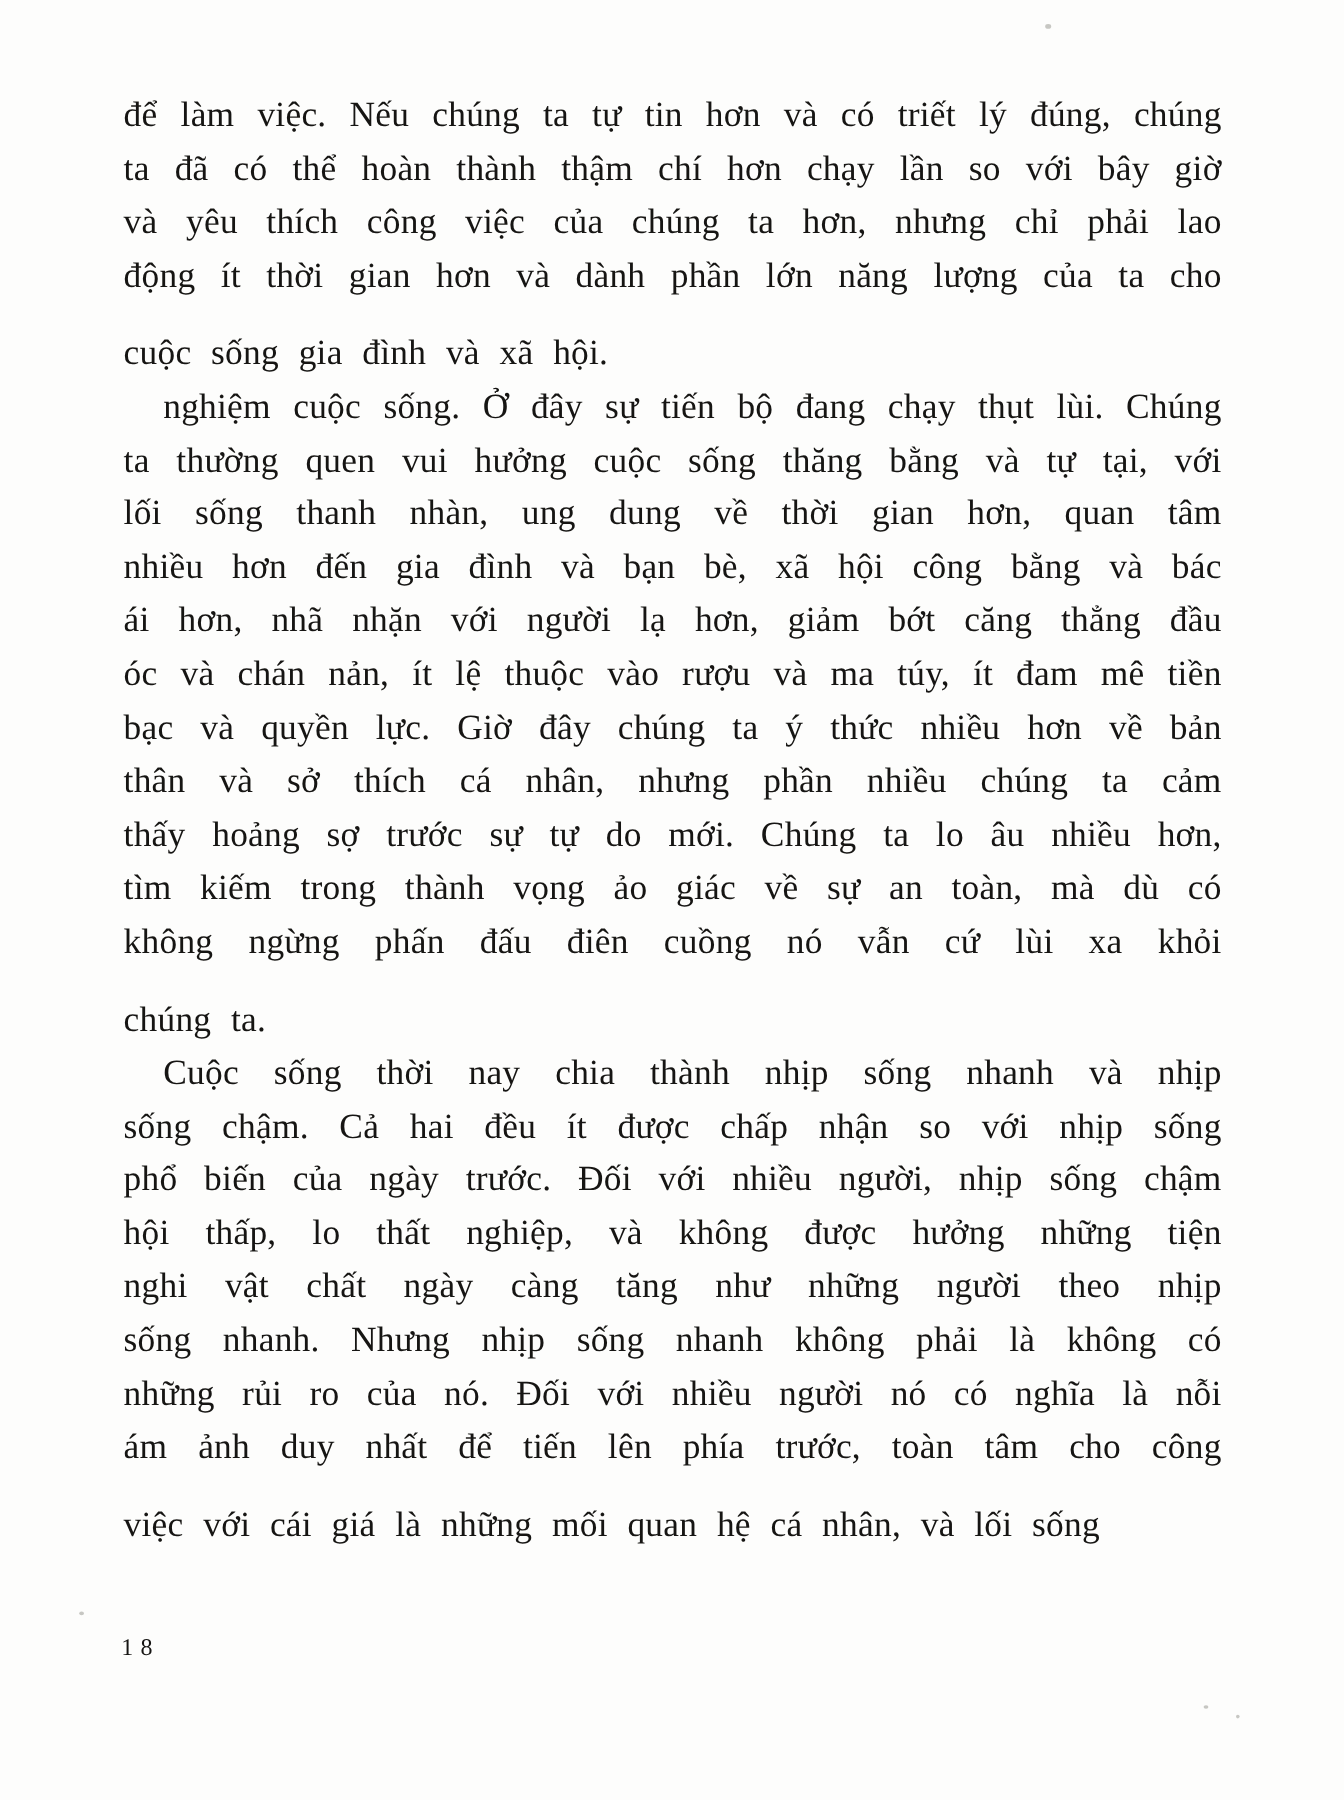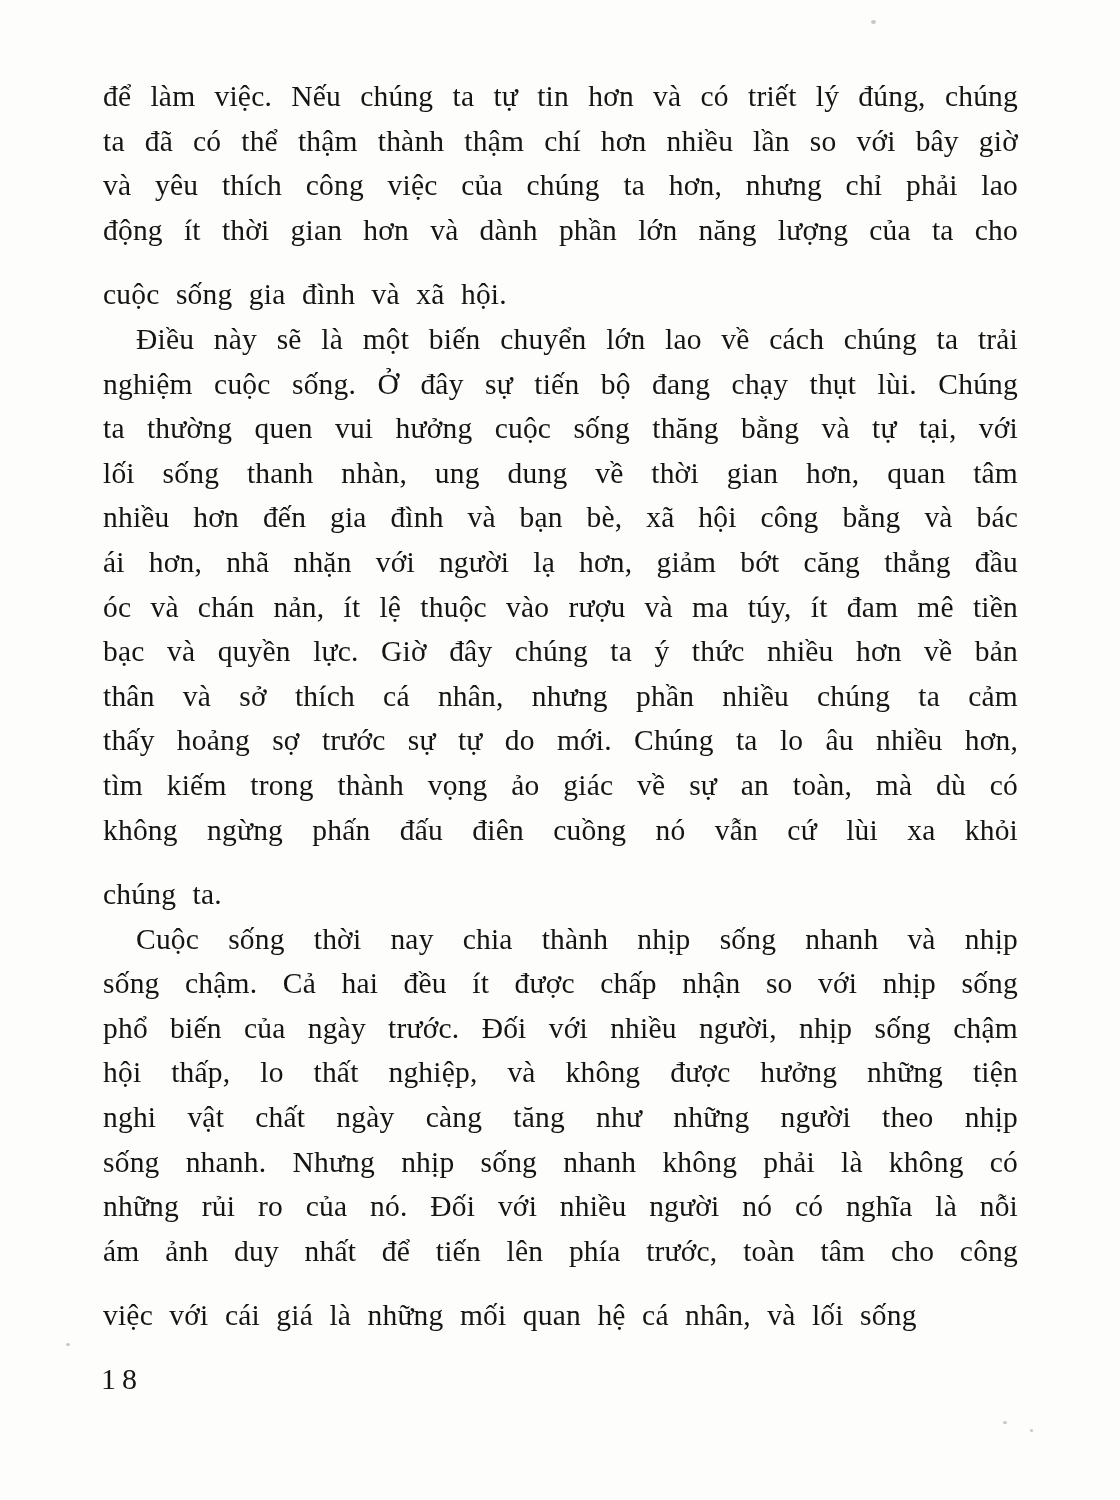--- a/index.html
+++ b/index.html
@@ -43,45 +43,44 @@
     word-spacing: 0.30em;
     margin-top: 20px;
   }
   .para.indent .line:first-child {
     text-indent: 33px;
   }
   .page-number {
     position: absolute;
     left: 101px;
     top: 1362px;
-    font-size: 30px;
+    font-size: 20px;
     letter-spacing: 6px;
     color: var(--ink);
   }
   .speck {
     position: absolute;
     border-radius: 50%;
     background: #9a9a94;
     opacity: 0.55;
   }
 </style>
 </head>
 <body>
 
 <div class="page">
   <div class="text-block">
       <div class="para">
         <div class="line">để làm việc. Nếu chúng ta tự tin hơn và có triết lý đúng, chúng</div>
-        <div class="line">ta đã có thể thậm thành thậm chí hơn nhiều lần so với bây giờ</div>
+        <div class="line">ta đã có thể hoàn thành thậm chí hơn chạy lần so với bây giờ</div>
         <div class="line">và yêu thích công việc của chúng ta hơn, nhưng chỉ phải lao</div>
         <div class="line">động ít thời gian hơn và dành phần lớn năng lượng của ta cho</div>
         <div class="line para-end">cuộc sống gia đình và xã hội.</div>
       </div>
       <div class="para indent">
-        <div class="line">Điều này sẽ là một biến chuyển lớn lao về cách chúng ta trải</div>
         <div class="line">nghiệm cuộc sống. Ở đây sự tiến bộ đang chạy thụt lùi. Chúng</div>
         <div class="line">ta thường quen vui hưởng cuộc sống thăng bằng và tự tại, với</div>
         <div class="line">lối sống thanh nhàn, ung dung về thời gian hơn, quan tâm</div>
         <div class="line">nhiều hơn đến gia đình và bạn bè, xã hội công bằng và bác</div>
         <div class="line">ái hơn, nhã nhặn với người lạ hơn, giảm bớt căng thẳng đầu</div>
         <div class="line">óc và chán nản, ít lệ thuộc vào rượu và ma túy, ít đam mê tiền</div>
         <div class="line">bạc và quyền lực. Giờ đây chúng ta ý thức nhiều hơn về bản</div>
         <div class="line">thân và sở thích cá nhân, nhưng phần nhiều chúng ta cảm</div>
         <div class="line">thấy hoảng sợ trước sự tự do mới. Chúng ta lo âu nhiều hơn,</div>
         <div class="line">tìm kiếm trong thành vọng ảo giác về sự an toàn, mà dù có</div>

